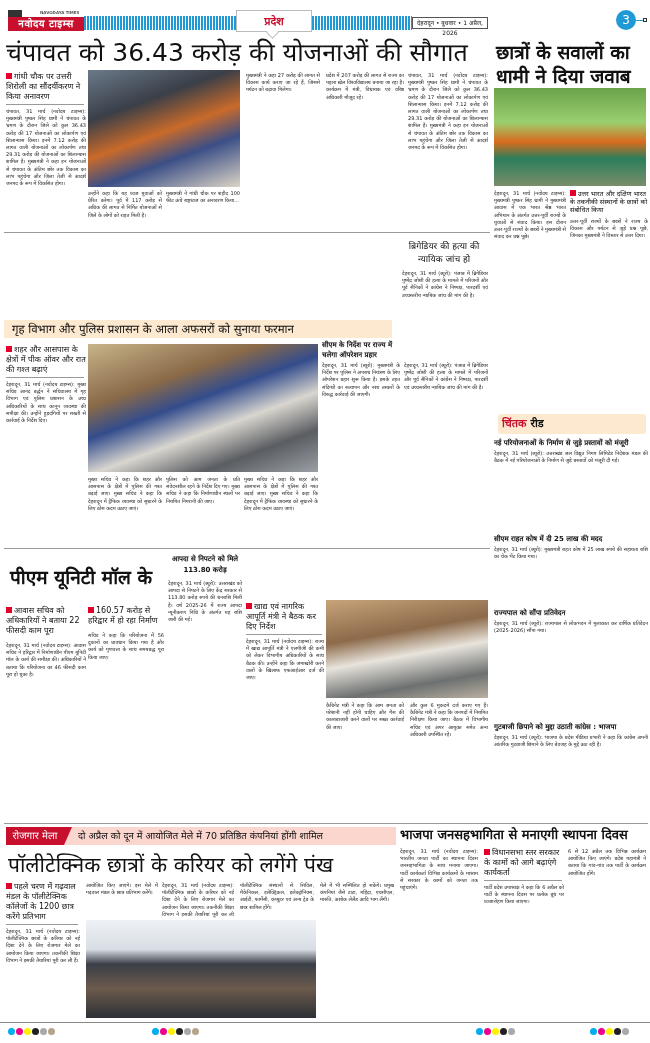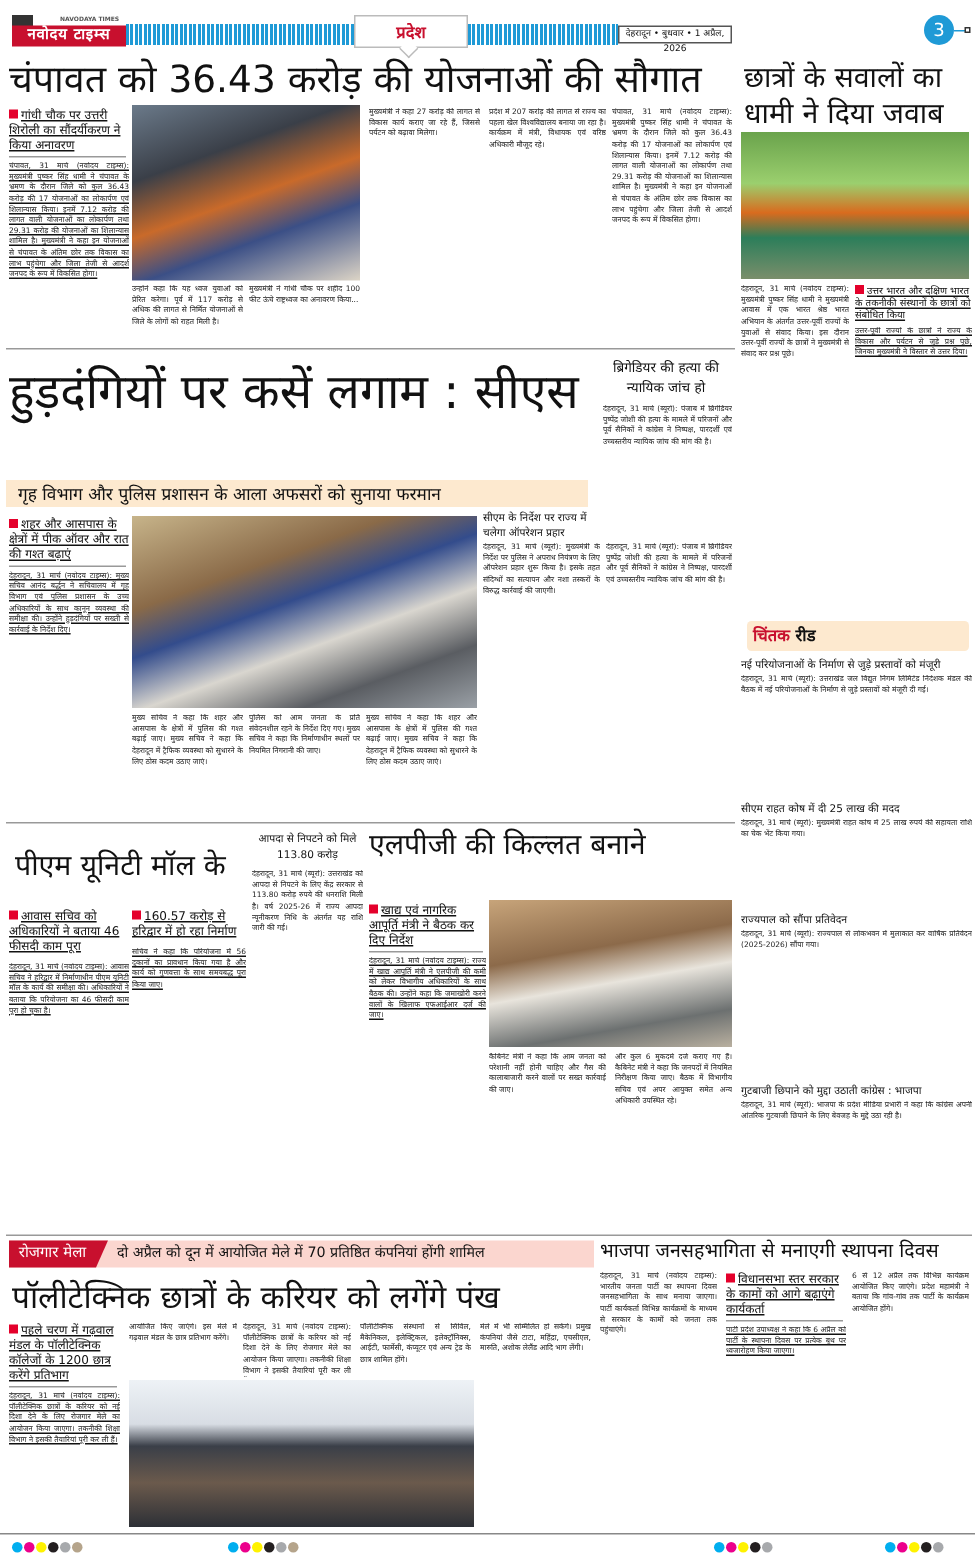--- a/index.html
+++ b/index.html
@@ -24,27 +24,27 @@
   .dateline { position: absolute; left: 412px; top: 17px; width: 76px; height: 12px; border: 1px solid #555;
               font-size: 6px; line-height: 10px; text-align: center; background: #fff; }
   .pageno { position: absolute; left: 616px; top: 10px; width: 20px; height: 20px; border-radius: 50%;
             background: #1f9ad6; color: #fff; font-size: 12px; text-align: center; line-height: 20px; }
   .pageno-line { position: absolute; left: 636px; top: 20px; width: 8px; height: 1px; background: #1f9ad6; }
   .pageno-dot { position: absolute; left: 643px; top: 18px; width: 4px; height: 4px; border: 1px solid #333; }
 
   
   .abs { position: absolute; }
   .hl { font-family: "DejaVu Sans", sans-serif; color: #111; line-height: 1.05; }
-  .hl.bold { font-weight: normal; }
+  .hl.bold { font-weight: bold; }
   .body-text { font-size: 5px; line-height: 7.2px; color: #222; text-align: justify; overflow: hidden; }
   .kicker { font-size: 8px; line-height: 10px; color: #111; }
   .kicker .sq { display: inline-block; width: 6px; height: 6px; background: #e4002b; margin-right: 2px; vertical-align: 0; }
   .photo { background: #8a8f95; overflow: hidden; }
   .rule-h { position: absolute; height: 1px; background: #999; }
-  .col { position: absolute; text-decoration: underline; }
+  .col { position: absolute; }
 
   .photo1 { background: linear-gradient(160deg, #6b7a8a 0%, #3a3f48 30%, #c96a2a 52%, #3b4f86 70%, #dcd4c6 100%); }
   .photo2 { background: linear-gradient(180deg, #6aa34c 0%, #9bcf6e 35%, #d96b1e 55%, #2c7e5a 72%, #7a8e6b 100%); }
   .photo3 { background: linear-gradient(160deg, #c7b48a 0%, #8a6a48 30%, #334c8c 45%, #d9d6cf 62%, #5a5d62 80%, #9aa0a6 100%); }
   .photo4 { background: linear-gradient(170deg, #c7a47a 0%, #8c6a4a 35%, #e8e4dc 55%, #6c7070 80%, #b9b0a0 100%); }
   .photo5 { background: linear-gradient(180deg, #eef2f6 0%, #d8dde4 30%, #3a3f48 45%, #6b5a4c 70%, #2d3036 100%); }
 
   .subhead-band { position: absolute; left: 4px; top: 320px; width: 388px; height: 18px; background: #fde9cf; }
   .cheek { position: absolute; left: 498px; top: 414px; width: 148px; height: 20px; background: #fde9cf;
            border-radius: 3px; }
@@ -94,21 +94,20 @@
 <div class="abs photo photo2" style="left:494px;top:88px;width:152px;height:98px;"></div>
 <div class="abs body-text" style="left:494px;top:190px;width:72px;height:240px;">देहरादून, 31 मार्च (नवोदय टाइम्स): मुख्यमंत्री पुष्कर सिंह धामी ने मुख्यमंत्री आवास में एक भारत श्रेष्ठ भारत अभियान के अंतर्गत उत्तर-पूर्वी राज्यों के युवाओं से संवाद किया। इस दौरान उत्तर-पूर्वी राज्यों के छात्रों ने मुख्यमंत्री से संवाद कर प्रश्न पूछे।</div>
 <div class="col" style="left:570px;top:190px;width:78px;">
   <div class="kicker" style="font-size:6.5px;line-height:8px;"><span class="sq"></span><span>उत्तर भारत और दक्षिण भारत के तकनीकी संस्थानों के छात्रों को संबोधित किया</span></div>
   <div class="body-text" style="height:190px;margin-top:4px;">उत्तर-पूर्वी राज्यों के छात्रों ने राज्य के विकास और पर्यटन से जुड़े प्रश्न पूछे, जिनका मुख्यमंत्री ने विस्तार से उत्तर दिया।</div>
 </div>
 
 <div class="rule-h" style="left:4px;top:232px;width:486px;"></div>
 
 <div class="abs hl bold" style="left:6px;top:242px;width:388px;font-size:32px;line-height:38px;">
-  <div>हुड़दंगियों पर कसें लगाम : सीएस</div>
 </div>
 <div class="subhead-band"></div>
 <div class="abs hl" style="left:12px;top:322px;width:380px;font-size:11.5px;line-height:14px;">गृह विभाग और पुलिस प्रशासन के आला अफसरों को सुनाया फरमान</div>
 
 <div class="col" style="left:6px;top:345px;width:80px;">
   <div class="kicker"><span class="sq"></span><span>शहर और आसपास के क्षेत्रों में पीक ऑवर और रात की गश्त बढ़ाएं</span></div>
   <div class="rule-h" style="position:relative;height:1px;width:78px;margin:2px 0 3px;"></div>
   <div class="body-text" style="height:160px;">देहरादून, 31 मार्च (नवोदय टाइम्स): मुख्य सचिव आनंद बर्द्धन ने सचिवालय में गृह विभाग एवं पुलिस प्रशासन के उच्च अधिकारियों के साथ कानून व्यवस्था की समीक्षा की। उन्होंने हुड़दंगियों पर सख्ती से कार्रवाई के निर्देश दिए।</div>
 </div>
 <div class="abs photo photo3" style="left:88px;top:344px;width:230px;height:128px;"></div>
@@ -136,33 +135,32 @@
 <div class="abs body-text" style="left:494px;top:620px;width:154px;height:100px;">देहरादून, 31 मार्च (ब्यूरो): राज्यपाल से लोकभवन में मुलाकात कर वार्षिक प्रतिवेदन (2025-2026) सौंपा गया।</div>
 <div class="abs hl bold" style="left:494px;top:722px;width:154px;font-size:7px;line-height:10px;">गुटबाजी छिपाने को मुद्दा उठाती कांग्रेस : भाजपा</div>
 <div class="abs body-text" style="left:494px;top:734px;width:154px;height:84px;">देहरादून, 31 मार्च (ब्यूरो): भाजपा के प्रदेश मीडिया प्रभारी ने कहा कि कांग्रेस अपनी आंतरिक गुटबाजी छिपाने के लिए बेवजह के मुद्दे उठा रही है।</div>
 
 <div class="rule-h" style="left:4px;top:548px;width:486px;"></div>
 
 <div class="abs hl bold" style="left:10px;top:555px;width:160px;font-size:19px;line-height:23px;margin-top:11px;">
   <div>पीएम यूनिटी मॉल के</div>
 </div>
 <div class="col" style="left:6px;top:606px;width:80px;">
-  <div class="kicker"><span class="sq"></span><span>आवास सचिव को अधिकारियों ने बताया 46 फीसदी काम पूरा</span></div>
+  <div class="kicker"><span class="sq"></span><span>आवास सचिव को अधिकारियों ने बताया 22 फीसदी काम पूरा</span></div>
   <div class="body-text" style="height:190px;margin-top:6px;">देहरादून, 31 मार्च (नवोदय टाइम्स): आवास सचिव ने हरिद्वार में निर्माणाधीन पीएम यूनिटी मॉल के कार्य की समीक्षा की। अधिकारियों ने बताया कि परियोजना का 46 फीसदी काम पूरा हो चुका है।</div>
 </div>
 <div class="col" style="left:88px;top:606px;width:76px;">
   <div class="kicker"><span class="sq"></span><span>160.57 करोड़ से हरिद्वार में हो रहा निर्माण</span></div>
   <div class="body-text" style="height:190px;margin-top:6px;">सचिव ने कहा कि परियोजना में 56 दुकानों का प्रावधान किया गया है और कार्य को गुणवत्ता के साथ समयबद्ध पूरा किया जाए।</div>
 </div>
 
 <div class="abs hl bold" style="left:168px;top:554px;width:74px;font-size:7px;line-height:11px;text-align:center;">आपदा से निपटने को मिले 113.80 करोड़</div>
 <div class="abs body-text" style="left:168px;top:580px;width:74px;height:240px;">देहरादून, 31 मार्च (ब्यूरो): उत्तराखंड को आपदा से निपटने के लिए केंद्र सरकार से 113.80 करोड़ रुपये की धनराशि मिली है। वर्ष 2025-26 में राज्य आपदा न्यूनीकरण निधि के अंतर्गत यह राशि जारी की गई।</div>
 
 <div class="abs hl bold" style="left:246px;top:552px;width:244px;font-size:19px;line-height:23px;">
-  <div>एलपीजी की किल्लत बनाने</div>
 </div>
 <div class="col" style="left:246px;top:602px;width:78px;">
   <div class="kicker"><span class="sq"></span><span>खाद्य एवं नागरिक आपूर्ति मंत्री ने बैठक कर दिए निर्देश</span></div>
   <div class="rule-h" style="position:relative;height:1px;width:76px;margin:2px 0 3px;"></div>
   <div class="body-text" style="height:175px;">देहरादून, 31 मार्च (नवोदय टाइम्स): राज्य में खाद्य आपूर्ति मंत्री ने एलपीजी की कमी को लेकर विभागीय अधिकारियों के साथ बैठक की। उन्होंने कहा कि जमाखोरी करने वालों के खिलाफ एफआईआर दर्ज की जाए।</div>
 </div>
 <div class="abs photo photo4" style="left:326px;top:600px;width:162px;height:98px;"></div>
 <div class="abs body-text" style="left:326px;top:702px;width:78px;height:118px;">कैबिनेट मंत्री ने कहा कि आम जनता को परेशानी नहीं होनी चाहिए और गैस की कालाबाजारी करने वालों पर सख्त कार्रवाई की जाए।</div>
 <div class="abs body-text" style="left:410px;top:702px;width:78px;height:118px;">और कुल 6 मुकदमे दर्ज कराए गए हैं। कैबिनेट मंत्री ने कहा कि जनपदों में नियमित निरीक्षण किया जाए। बैठक में विभागीय सचिव एवं अपर आयुक्त समेत अन्य अधिकारी उपस्थित रहे।</div>
 

